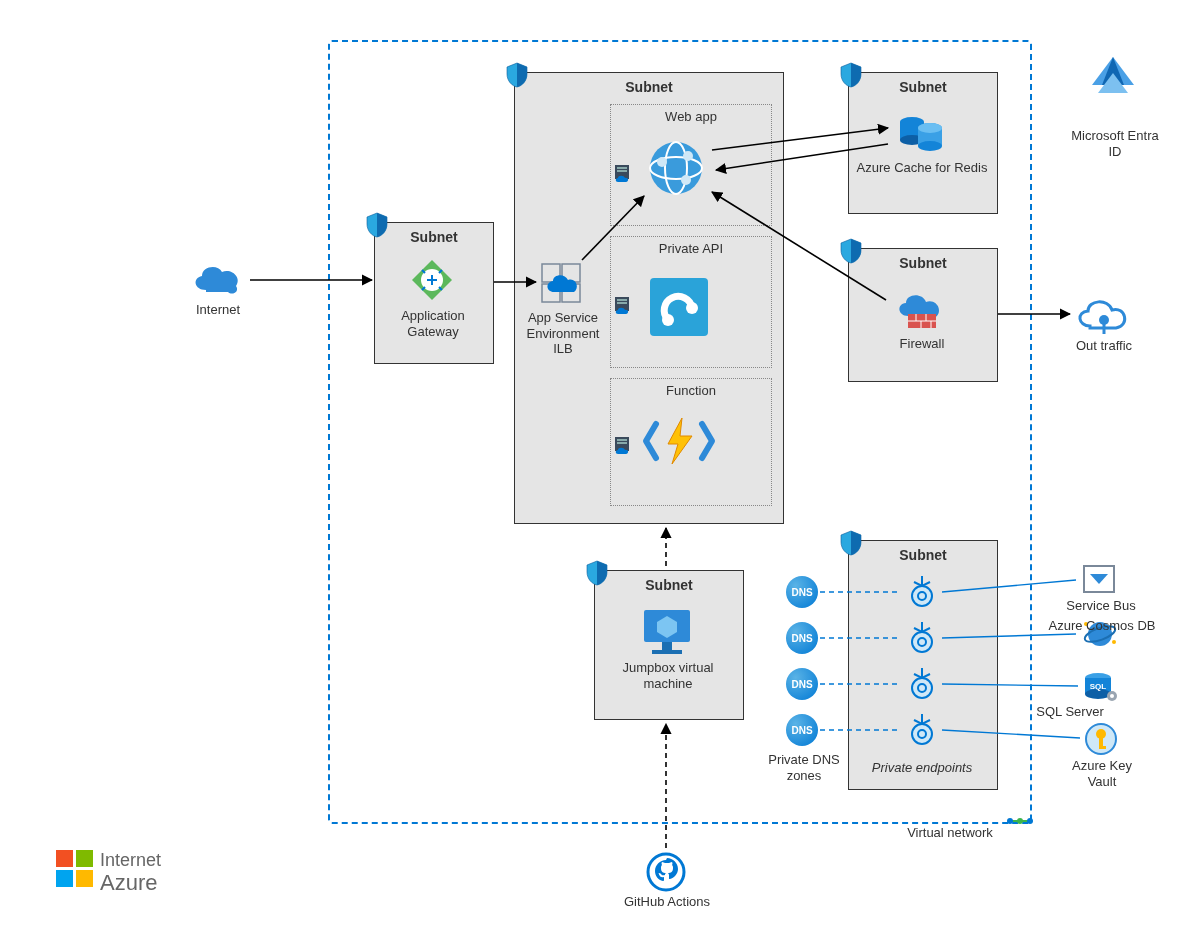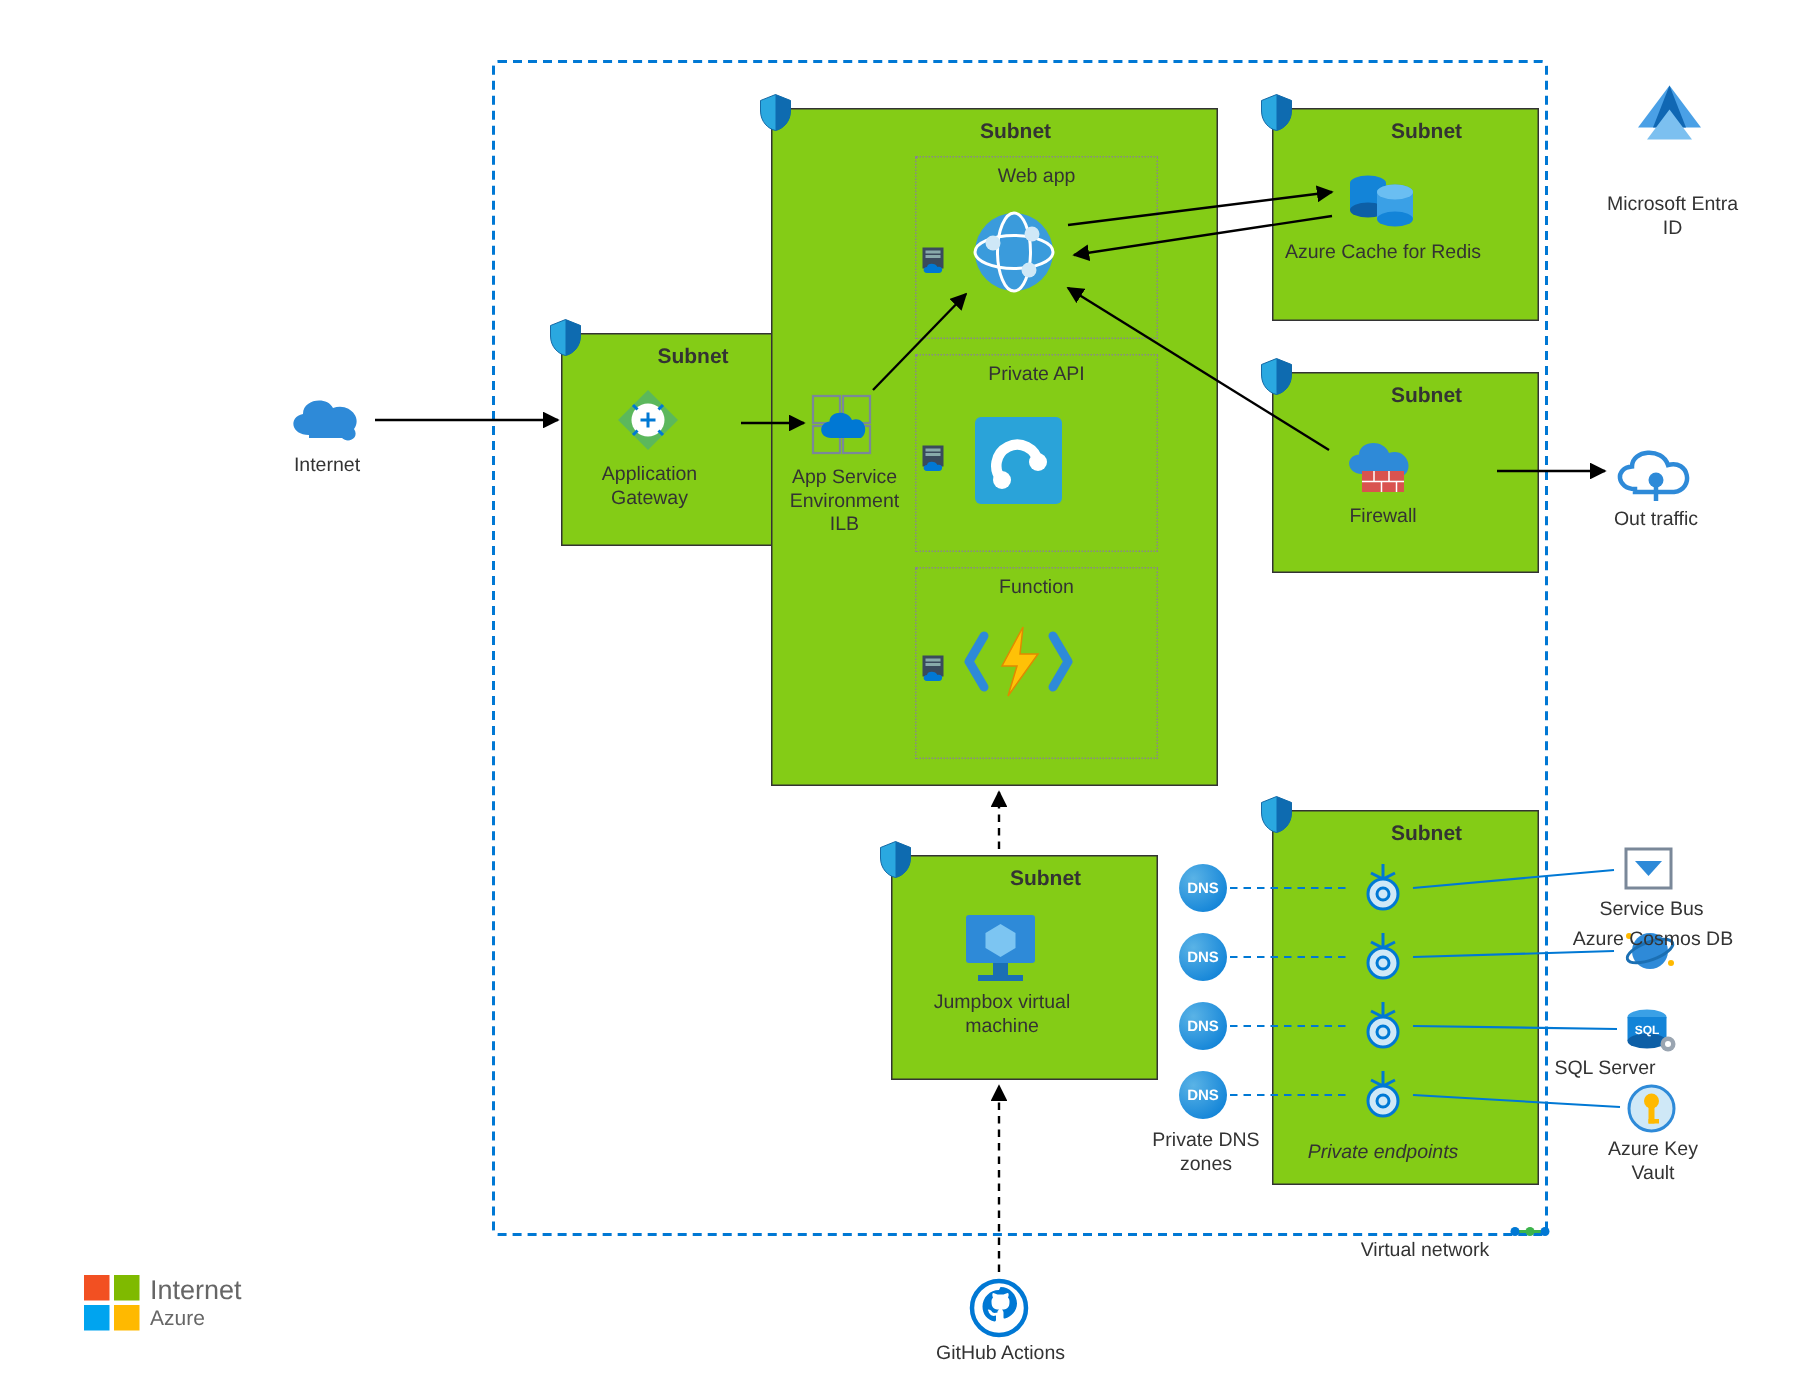--- a/index.html
+++ b/index.html
@@ -13,22 +13,21 @@
     position: relative;
   }
   .abs { position: absolute; }
   .label { text-align: center; line-height: 1.2; }
   .vnet-box {
     border: 2px dashed #0078d4;
     border-radius: 4px;
   }
   .subnet-box {
     border: 1.5px solid #333;
-    background: #84cc16;
-    padding-left: 28px;
+    background: #e5e5e5;
   }
   .subnet-title {
     font-weight: 600;
     text-align: center;
     font-size: 14px;
     padding: 6px 0 2px 0;
   }
   .inner-dotted {
     border: 1px dotted #888;
   }
@@ -332,21 +331,21 @@
 
 <div class="abs" style="left:56px; top:850px;">
   <svg width="38" height="38">
       <rect x="0" y="0" width="17" height="17" fill="#f25022"></rect>
       <rect x="20" y="0" width="17" height="17" fill="#7fba00"></rect>
       <rect x="0" y="20" width="17" height="17" fill="#00a4ef"></rect>
       <rect x="20" y="20" width="17" height="17" fill="#ffb900"></rect>
     </svg>
 </div>
 <div class="abs" style="left:100px; top:850px; font-size:18px; color:#666;">Internet</div>
-<div class="abs" style="left:100px; top:870px; font-size:14px; color:#666;">Azure</div>
+<div class="abs" style="left:100px; top:870px; font-size:22px; color:#666;">Azure</div>
 
 <svg class="abs" style="left:0; top:0;" width="1201" height="927">
   <defs>
     <marker id="arrow" viewBox="0 0 10 10" refX="9" refY="5" markerWidth="7" markerHeight="7" orient="auto-start-reverse">
       <path d="M 0 0 L 10 5 L 0 10 z" fill="#000"></path>
     </marker>
   </defs>
 
   <line x1="250" y1="280" x2="372" y2="280" stroke="#000" stroke-width="1.6" marker-end="url(#arrow)"></line>
 

